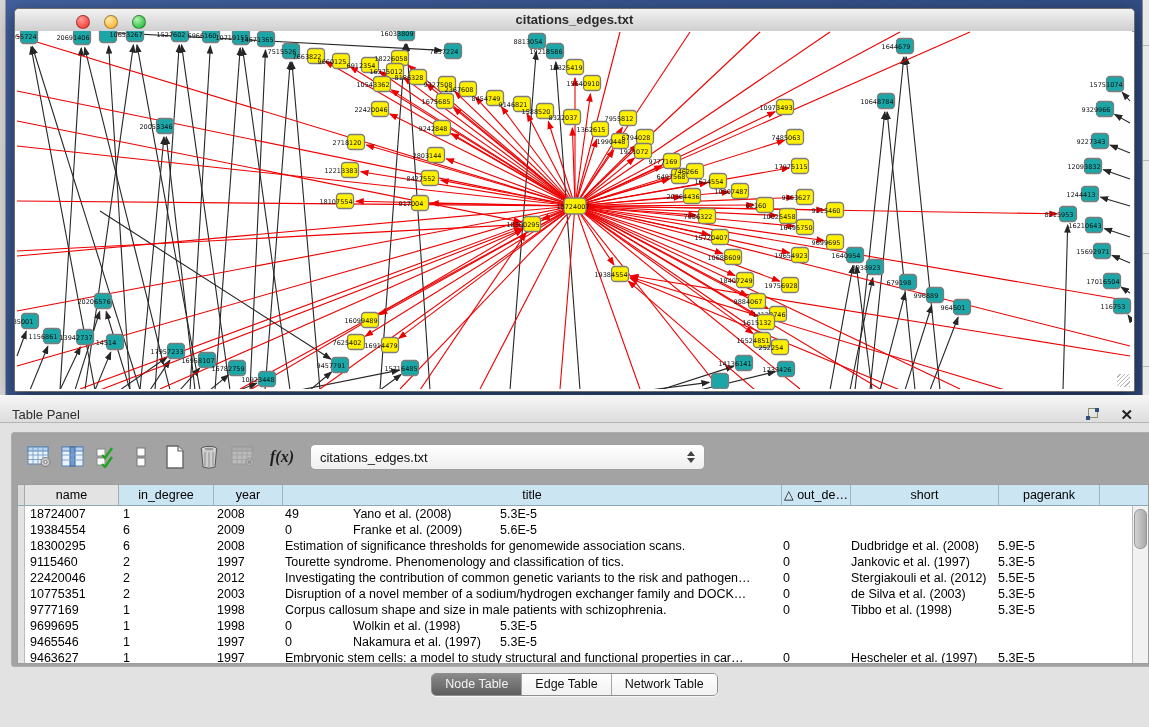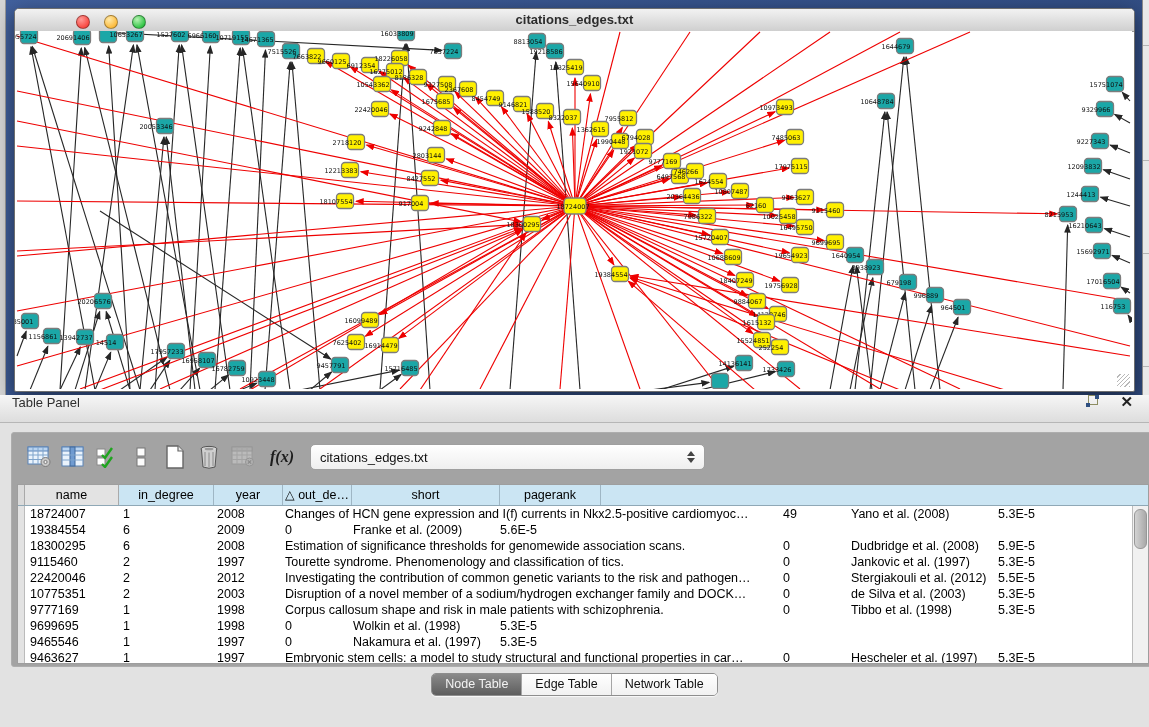--- a/index.html
+++ b/index.html
@@ -25,21 +25,21 @@
   .tl.y{left:89px;background:radial-gradient(circle at 35% 30%,#ffe9a8,#fdbc40 70%);}
   .tl.g{left:117px;background:radial-gradient(circle at 35% 30%,#b6f3b2,#35c649 70%);}
   .canvas{position:absolute;left:0;top:22px;width:1117px;height:358px;background:#ffffff;overflow:hidden;}
   .canvas svg{display:block;}
   .grip{position:absolute;right:2px;bottom:2px;width:13px;height:13px;
         background:repeating-linear-gradient(135deg,transparent 0 2px,#b8b8b8 2px 3px);}
 
   
   .bottom{position:absolute;left:0;top:395px;width:1149px;height:332px;background:#E2E2E2;}
   .phead{height:27px;background:linear-gradient(#F6F6F6,#DDDDDD);border-bottom:1px solid #b6b6b6;
-         display:flex;align-items:flex-start;}
+         display:flex;align-items:flex-end;}
   .phead .ptitle{margin-left:12px;font-size:13px;color:#2e2e2e;}
   .phead .spacer{flex:1;}
   .float-ic{width:15px;height:14px;margin-right:20px;cursor:pointer;}
   .close-ic{margin-right:16px;font-size:15px;font-weight:bold;color:#222;cursor:pointer;line-height:14px;}
 
   .pbody{position:absolute;left:11px;top:37px;width:1126px;height:233px;background:#a3a3a3;
          border:1px solid #ADADAD;border-radius:3px;padding-left:48px;}
   .toolbar{position:absolute;left:0;top:0;height:48px;display:flex;align-items:center;padding-left:12px;}
   .tbtn{width:30px;height:30px;display:flex;align-items:center;justify-content:center;margin-right:4px;cursor:pointer;}
   .fx{font-family:"Liberation Serif",serif;font-style:italic;font-weight:bold;font-size:16px;color:#1c1c1c;margin:0 6px 0 8px;}
@@ -775,32 +775,32 @@
           </span>
       </div>
     </div>
 
     <div class="twrap">
       <div class="thead" id="thead">
           <div class="hgut"></div>
           <div class="hcell gray" style="width:93px">name</div>
           <div class="hcell" style="width:94px">in_degree</div>
           <div class="hcell" style="width:68px">year</div>
+          <div class="hcell" style="width:498px">title</div>
           <div class="hcell" style="width:68px">△ out_de…</div>
           <div class="hcell" style="width:147px">short</div>
           <div class="hcell" style="width:100px">pagerank</div>
         </div>
       <div class="tbody">
         <div class="rows" id="rows">
             <div class="trow">
               <div class="rgut"></div>
               <div class="tcell" style="width:88px">18724007</div>
               <div class="tcell" style="width:89px">1</div>
               <div class="tcell" style="width:63px">2008</div>
-              <div class="tcell" style="width:493px">Changes of HCN gene expression and I(f) currents in Nkx2.5-positive cardiomyoc…</div>
               <div class="tcell" style="width:63px">49</div>
               <div class="tcell" style="width:142px">Yano et al. (2008)</div>
               <div class="tcell" style="width:95px">5.3E-5</div>
             </div>
             <div class="trow">
               <div class="rgut"></div>
               <div class="tcell" style="width:88px">19384554</div>
               <div class="tcell" style="width:89px">6</div>
               <div class="tcell" style="width:63px">2009</div>
               <div class="tcell" style="width:63px">0</div>
@@ -845,21 +845,21 @@
               <div class="tcell" style="width:493px">Disruption of a novel member of a sodium/hydrogen exchanger family and DOCK…</div>
               <div class="tcell" style="width:63px">0</div>
               <div class="tcell" style="width:142px">de Silva et al. (2003)</div>
               <div class="tcell" style="width:95px">5.3E-5</div>
             </div>
             <div class="trow">
               <div class="rgut"></div>
               <div class="tcell" style="width:88px">9777169</div>
               <div class="tcell" style="width:89px">1</div>
               <div class="tcell" style="width:63px">1998</div>
-              <div class="tcell" style="width:493px">Corpus callosum shape and risk in male patients with schizophrenia.</div>
+              <div class="tcell" style="width:493px">Corpus callosum shape and size in male patients with schizophrenia.</div>
               <div class="tcell" style="width:63px">0</div>
               <div class="tcell" style="width:142px">Tibbo et al. (1998)</div>
               <div class="tcell" style="width:95px">5.3E-5</div>
             </div>
             <div class="trow">
               <div class="rgut"></div>
               <div class="tcell" style="width:88px">9699695</div>
               <div class="tcell" style="width:89px">1</div>
               <div class="tcell" style="width:63px">1998</div>
               <div class="tcell" style="width:63px">0</div>

